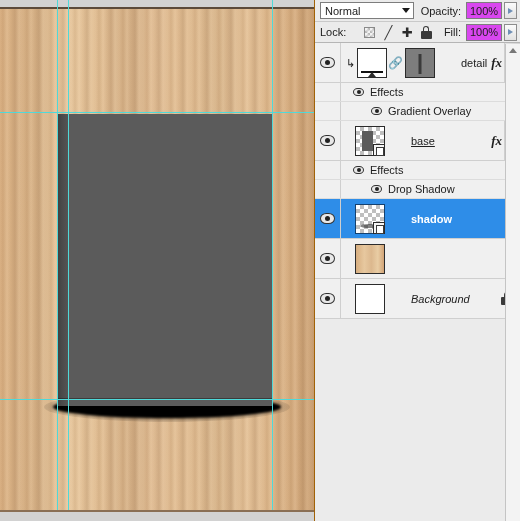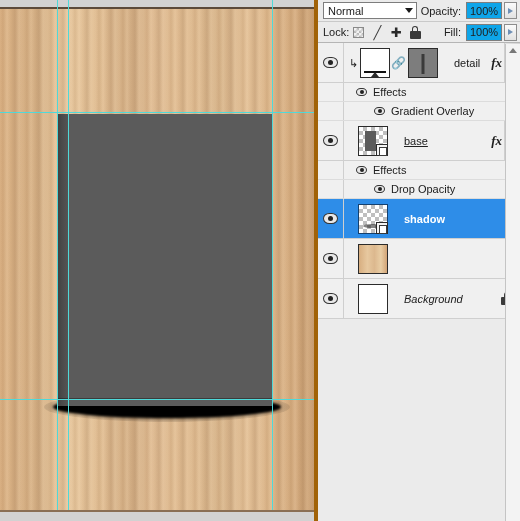--- a/index.html
+++ b/index.html
@@ -89,21 +89,21 @@
 
   
   .guide-v { position: absolute; top: 0; width: 1px; height: 521px; background: #4fd9d9; }
   .guide-h { position: absolute; left: 0; height: 1px; width: 314px; background: #4fd9d9; }
 
   
   #panel {
     position: relative;
     width: 206px; height: 521px;
     background: #ebebeb;
-    border-left: 4px solid #a16207;
+    border-left: 1px solid #a16207;
     font-size: 11px;
     color: #202020;
   }
 
   .opt-row {
     display: flex; align-items: center;
     height: 22px;
     padding: 0 3px 0 5px;
     background: #ebebeb;
     border-bottom: 1px solid #c9c9c9;
@@ -119,42 +119,42 @@
   .caret-down {
     width: 0; height: 0;
     border-left: 4px solid transparent;
     border-right: 4px solid transparent;
     border-top: 5px solid #1a1a1a;
     margin-left: 3px;
   }
   .opt-label { font-size: 11px; margin-left: auto; padding-right: 5px; white-space: nowrap; }
   .num-field {
     width: 36px; height: 17px;
-    background: #0ea5e9;
+    background: #d946ef;
     border: 1px solid #7d7d7d;
     font-size: 11px;
     display: flex; align-items: center; justify-content: center;
   }
   .spin-btn {
     width: 13px; height: 17px;
     margin-left: 2px;
     background: linear-gradient(#fbfbfb,#e2e2e2);
     border: 1px solid #8d8d8d;
     display: flex; align-items: center; justify-content: center;
   }
   .caret-right {
     width: 0; height: 0;
     border-top: 3.5px solid transparent;
     border-bottom: 3.5px solid transparent;
     border-left: 5px solid #6f8fb5;
   }
 
   .lock-row { display: flex; align-items: center; height: 21px; padding: 0 3px 0 5px;
               background: #ebebeb; border-bottom: 1px solid #b5b5b5; }
-  .lock-text { font-size: 11px; margin-right: 2px; }
+  .lock-text { font-size: 11px; margin-right: 16px; }
   .lock-icon { width: 14px; height: 14px; margin-right: 5px; display:flex; align-items:center; justify-content:center; }
 
   .checker14 {
     width: 11px; height: 11px;
     border: 1px solid #8a8a8a;
     background-image:
       linear-gradient(45deg,#b9b9b9 25%, transparent 25%, transparent 75%, #b9b9b9 75%),
       linear-gradient(45deg,#b9b9b9 25%, transparent 25%, transparent 75%, #b9b9b9 75%);
     background-size: 5px 5px;
     background-position: 0 0, 2.5px 2.5px;
@@ -250,21 +250,21 @@
     width: 6px; height: 7px; border: 1px solid #3a3a3a; background: #fff;
   }
   .link-icon {
     width: 12px; margin: 0 3px;
     display: flex; align-items: center; justify-content: center;
     color: #3a3a3a; font-size: 12px; line-height: 1;
   }
 
   .layer-name {
     flex: 1 1 auto;
-    padding-left: 16px;
+    padding-left: 26px;
     font-size: 11px;
     white-space: nowrap;
     overflow: hidden;
   }
   .layer-name.underline { text-decoration: underline; }
   .layer-name.italic { font-style: italic; }
   .layer-row.selected .layer-name { color: #fff; font-weight: bold; }
 
   .fx-mark {
     font-family: "Liberation Serif", serif;
@@ -475,21 +475,21 @@
             </span>
           <span class="fx-label">Effects</span>
         </div>
       </div>
       <div class="fx-row">
         <div class="eye-cell-sub"></div>
         <div class="fx-eye-wrap" style="padding-left:30px;">
           <span class="eye small">
               <span class="pupil"></span>
             </span>
-          <span class="fx-label">Drop Opacity</span>
+          <span class="fx-label">Drop Shadow</span>
         </div>
       </div>
 
       <div class="layer-row selected">
         <div class="eye-cell">
           <span class="eye">
               <span class="pupil"></span>
             </span>
         </div>
         <div class="thumbs" style="padding-left:14px;">

